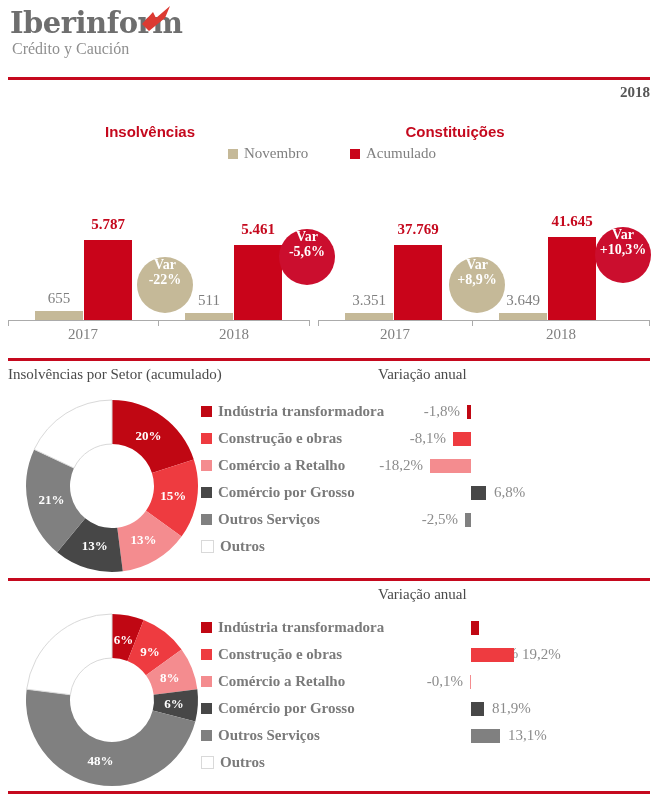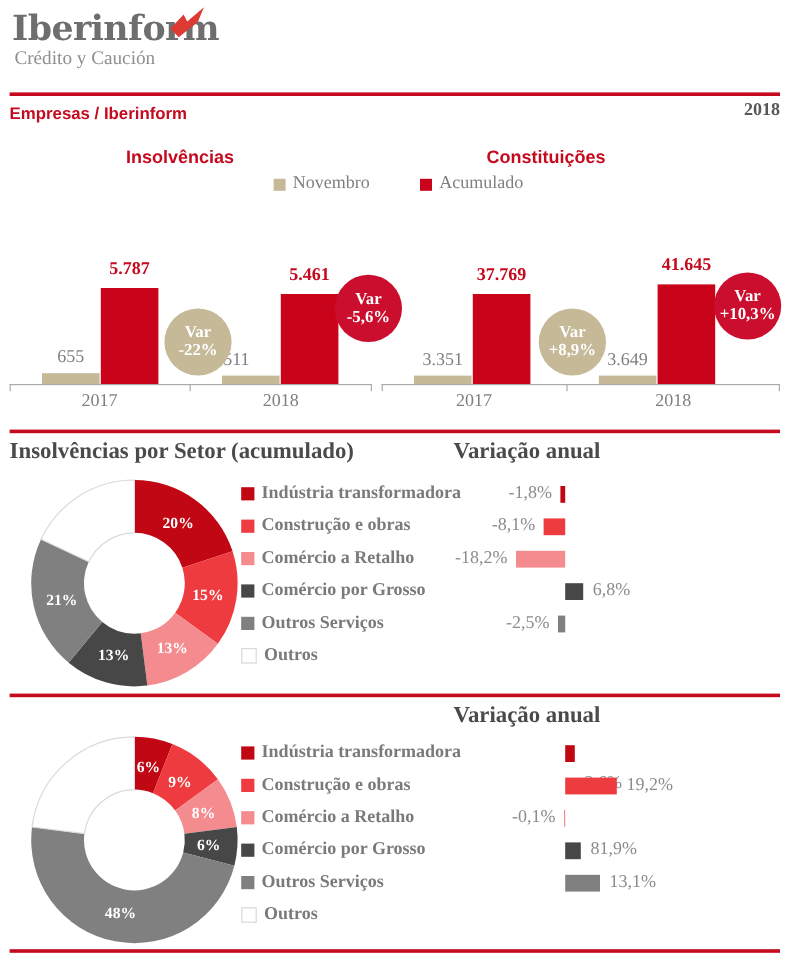--- a/index.html
+++ b/index.html
@@ -25,46 +25,45 @@
                    font-size:15px;color:var(--text-gray)}
   .sw10{width:10px;height:10px;display:inline-block}
   .barchart{position:absolute;top:195px;height:150px}
   .axis{position:absolute;left:0;right:0;top:125px;height:1px;background:#ABABAB}
   .tick{position:absolute;top:125px;width:1px;height:6px;background:#ABABAB}
   .vbar{position:absolute}
   .bar-val{position:absolute;text-align:center;font-size:15px;color:var(--text-gray);white-space:nowrap}
   .bar-val.red{color:var(--accent);font-weight:bold}
   .axis-cat{position:absolute;text-align:center;font-size:15px;color:var(--text-gray)}
   .var-circle{position:absolute;width:56px;height:56px;border-radius:50%;display:flex;
-              flex-direction:column;align-items:center;justify-content:center;color:#fff;
+              flex-direction:column;align-items:center;justify-content:flex-start;color:#fff;
               font-weight:bold;font-size:14px;line-height:1.1;text-align:center}
   .var-circle.beige{background:var(--beige)}
   .var-circle.red{background:var(--circle-red)}
   
-  .sec-heading{position:absolute;font-weight:bold;font-size:19px;color:var(--heading)}
+  .sec-heading{position:absolute;font-weight:normal;font-size:15px;color:var(--heading)}
   .donut{position:absolute}
   .donut text{font-family:"Liberation Serif",serif;font-weight:bold;font-size:13px;fill:#fff}
   .sec-legend-row{position:absolute;left:201px;display:flex;align-items:center;gap:6px}
   .sw11{width:11px;height:11px;display:inline-block;flex:none}
   .sec-legend-label{font-weight:bold;font-size:15px;color:var(--legend-gray);white-space:nowrap}
   .hbar{position:absolute}
   .hbar-label{position:absolute;font-size:15px;color:#8C8C8C;white-space:nowrap}
 </style>
 </head>
 <body>
 
 <div class="page">
 
   <div class="logo-title">Iberinform</div>
   <svg class="logo-mark" width="30" height="28" viewBox="0 0 30 28">
     <polygon points="1,19 12,7 15,13 29,1 24,13 8,26" fill="#DC3A32"></polygon>
   </svg>
   <div class="logo-sub">Crédito y Caución</div>
   <div class="hline" style="top:77px"></div>
-  <div class="breadcrumb">Empresas / Iberinform</div>
   <div class="year">2018</div>
 
   <div class="chart-title" style="left:50px">Insolvências</div>
   <div class="chart-title" style="left:355px">Constituições</div>
   <div class="bar-legend-item" style="left:228px">
     <span class="sw10" style="background:var(--beige)"></span>
     <span>Novembro</span>
   </div>
   <div class="bar-legend-item" style="left:350px">
     <span class="sw10" style="background:var(--bar-red)"></span>
@@ -76,21 +75,21 @@
     <div class="tick" style="left:0"></div>
     <div class="tick" style="left:150px"></div>
     <div class="tick" style="left:301px"></div>
   <div class="axis-cat" style="left: 0px; width: 150px; top: 131px;">2017</div>
       <div class="vbar" style="left: 27px; width: 48px; top: 116px; height: 9px; background: var(--beige);"></div>
       <div class="bar-val" style="left: 17px; width: 68px; top: 95px;">655</div>
       <div class="vbar" style="left: 76px; width: 48px; top: 45px; height: 80px; background: var(--bar-red);"></div>
       <div class="bar-val red" style="left: 66px; width: 68px; top: 21px;">5.787</div>
       <div class="axis-cat" style="left: 150px; width: 152px; top: 131px;">2018</div>
       <div class="vbar" style="left: 177px; width: 48px; top: 118px; height: 7px; background: var(--beige);"></div>
-      <div class="bar-val" style="left: 155px; width: 68px; top: 97px;">511</div>
+      <div class="bar-val" style="left: 167px; width: 68px; top: 97px;">511</div>
       <div class="vbar" style="left: 226px; width: 48px; top: 50px; height: 75px; background: var(--bar-red);"></div>
       <div class="bar-val red" style="left: 216px; width: 68px; top: 26px;">5.461</div>
       <div class="var-circle beige" style="left: 129px; top: 62px;">
         <span>Var</span>
         <span>-22%</span>
       </div>
       <div class="var-circle red" style="left: 271px; top: 34px;">
         <span>Var</span>
         <span>-5,6%</span>
       </div>

